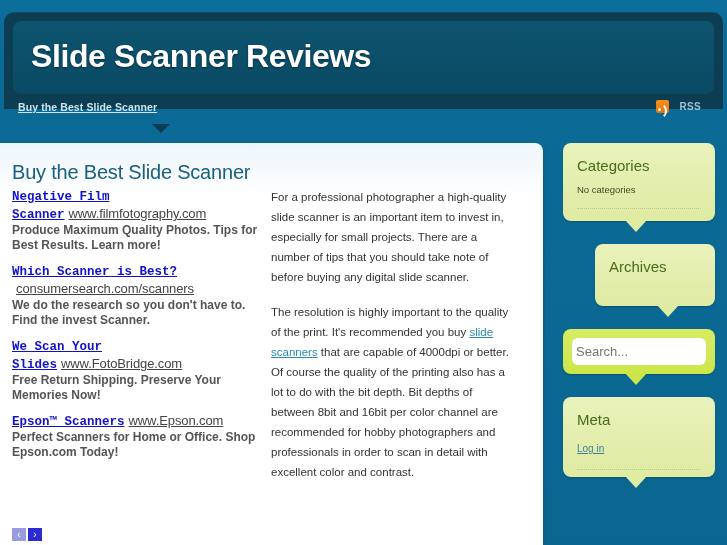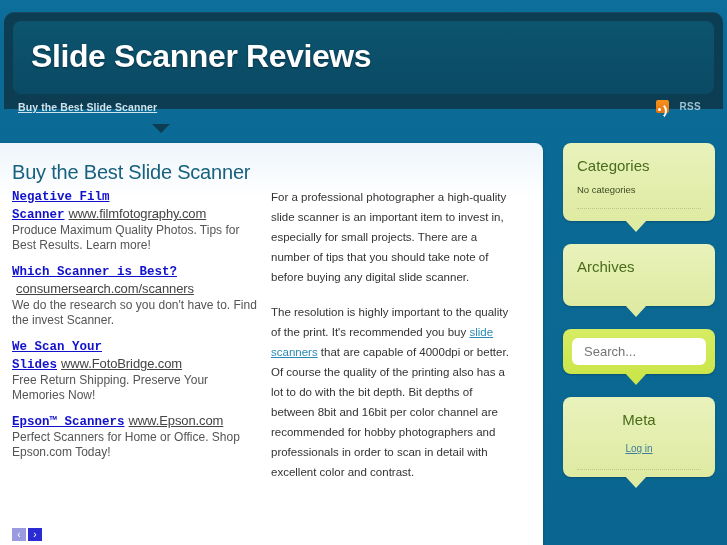--- a/index.html
+++ b/index.html
@@ -133,20 +133,21 @@
     font-size: 13px;
     text-decoration: underline;
     margin-left: 4px;
     letter-spacing: -.1px;
   }
   .ad-desc {
     color: #555555;
     font-size: 12px;
     line-height: 15px;
     margin-top: 1px;
+    font-weight: bold;
   }
   #ad-footer {
     position: absolute;
     left: 20px; top: 385px; width: 248px; height: 16px;
   }
   .ad-arrow {
     display: inline-block;
     width: 14px; height: 13px;
     text-align: center; line-height: 13px;
     font-size: 10px; color: #ffffff;
@@ -210,39 +211,39 @@
   .widget-sep {
     border-top: 1px dotted #b9c98a;
     margin-top: 13px;
   }
   .widget-link {
     font-size: 10px;
     color: #3e7f9c;
     text-decoration: underline;
   }
   #widget-categories { height: 78px; }
-  #widget-archives { height: 62px; }
+  #widget-archives { height: 62px; margin-left: 32px; }
   #widget-search {
     background: #d2ea57;
     background-image: linear-gradient(180deg,#d7ec63 0%, #cbe64a 100%);
     padding: 9px;
     height: 45px;
   }
   #widget-search .widget-notch { border-top-color: #cbe64a; }
   #search-input {
     width: 100%; height: 27px;
     border: none; outline: none;
     border-radius: 6px;
     background: #ffffff;
     font-family: "Liberation Sans", sans-serif;
     font-size: 13px;
     color: #7a7a7a;
-    padding: 0 12px;
-  }
-  #widget-meta { height: 80px; text-align: center; }
+    padding: 0 4px;
+  }
+  #widget-meta { height: 80px; }
 </style>
 </head>
 <body>
 
 <div id="header-wrap">
 
   <div id="title-box">
     <div id="site-title">Slide Scanner Reviews</div>
   </div>
 

